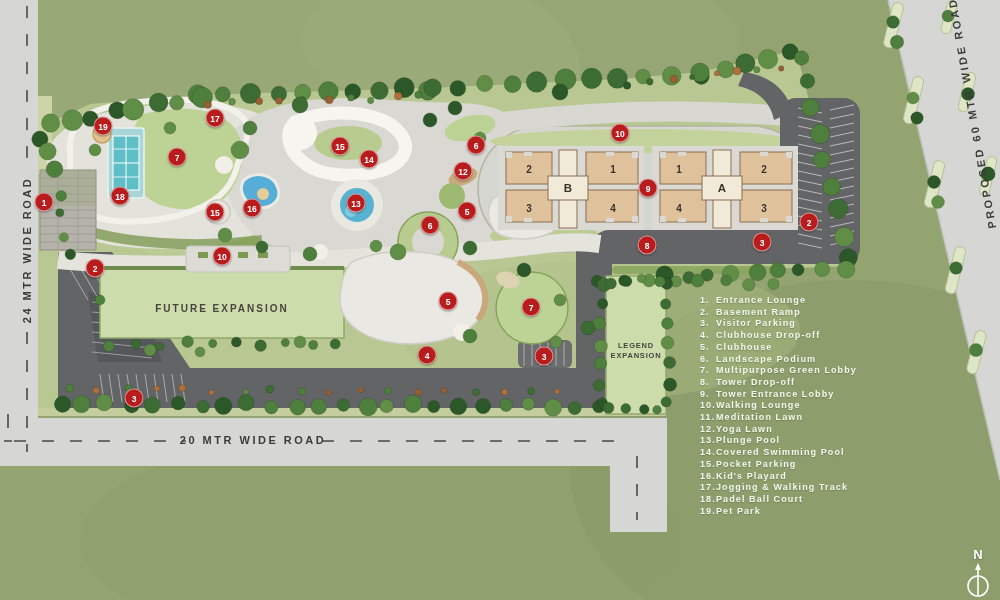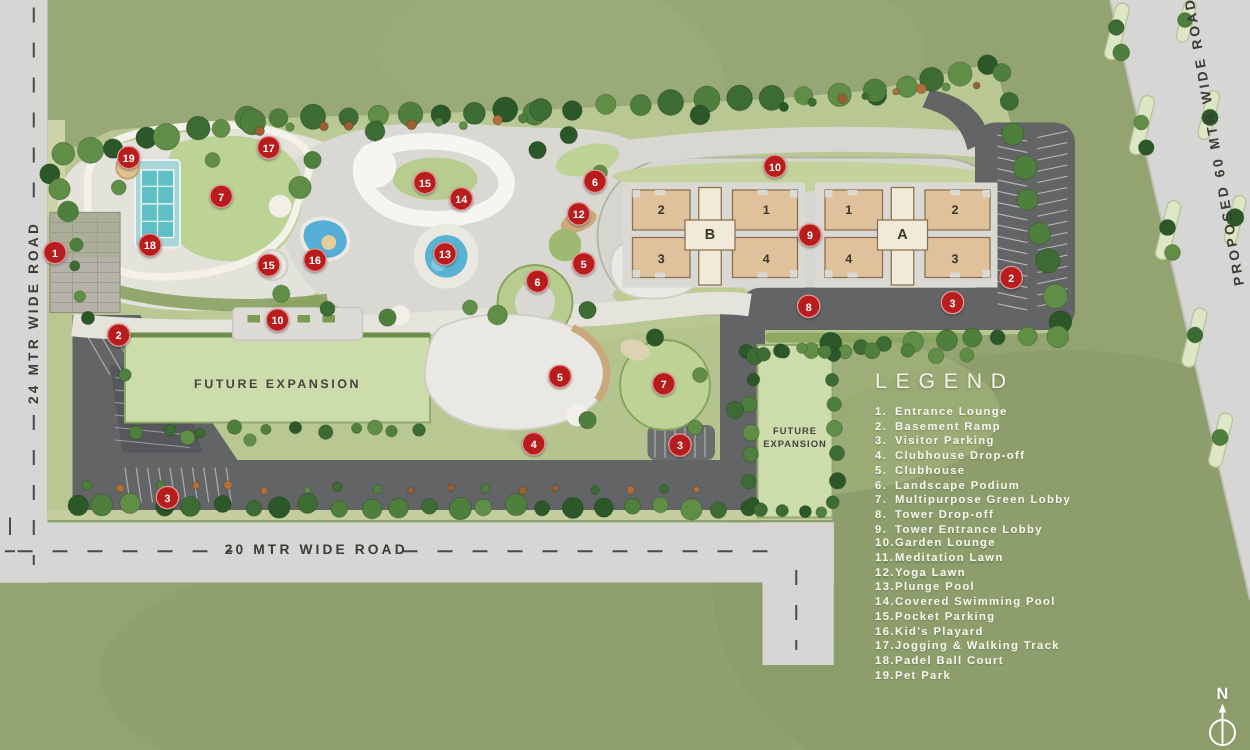--- a/index.html
+++ b/index.html
@@ -473,26 +473,25 @@
         <circle cx="95" cy="150" r="6" fill="#618e47" stroke="rgba(20,40,15,.25)" stroke-width=".8"></circle>
       </g>
 </svg>
 
 <div class="roadlabel" id="lbl-left" style="left:27px;top:250px">24 MTR WIDE ROAD</div>
 <div class="roadlabel" id="lbl-bottom" style="left:253px;top:440px">20 MTR WIDE ROAD</div>
 <div class="roadlabel" id="lbl-diag" style="left:972px;top:113px">PROPOSED 60 MTR WIDE ROAD</div>
 
 <div class="felabel" id="fe-west" style="left:222px;top:308px">FUTURE EXPANSION</div>
 <div class="felabel" id="fe-east" style="left:636px;top:350px">
-  <div>FUTURE</div>
+  <div>LEGEND</div>
   <div>EXPANSION</div>
 </div>
 
 <div id="legend">
-  <div class="legend-title">LEGEND</div>
   <ul id="legend-list">
         <li>
           <span class="num">1.</span>
           <span>Entrance Lounge</span>
         </li>
         <li>
           <span class="num">2.</span>
           <span>Basement Ramp</span>
         </li>
         <li>
@@ -518,21 +517,21 @@
         <li>
           <span class="num">8.</span>
           <span>Tower Drop-off</span>
         </li>
         <li>
           <span class="num">9.</span>
           <span>Tower Entrance Lobby</span>
         </li>
         <li>
           <span class="num">10.</span>
-          <span>Garden Lounge</span>
+          <span>Walking Lounge</span>
         </li>
         <li>
           <span class="num">11.</span>
           <span>Meditation Lawn</span>
         </li>
         <li>
           <span class="num">12.</span>
           <span>Yoga Lawn</span>
         </li>
         <li>

